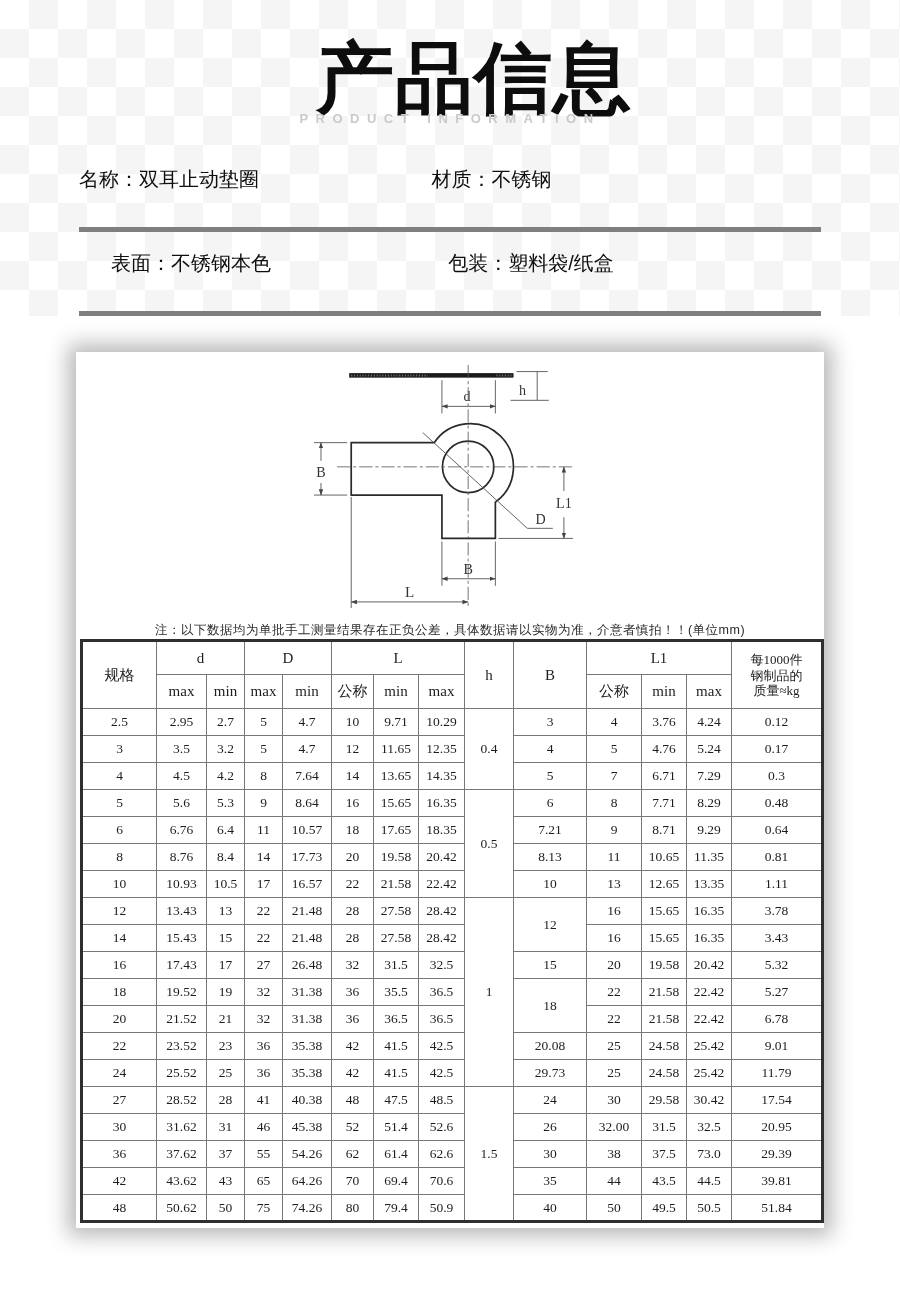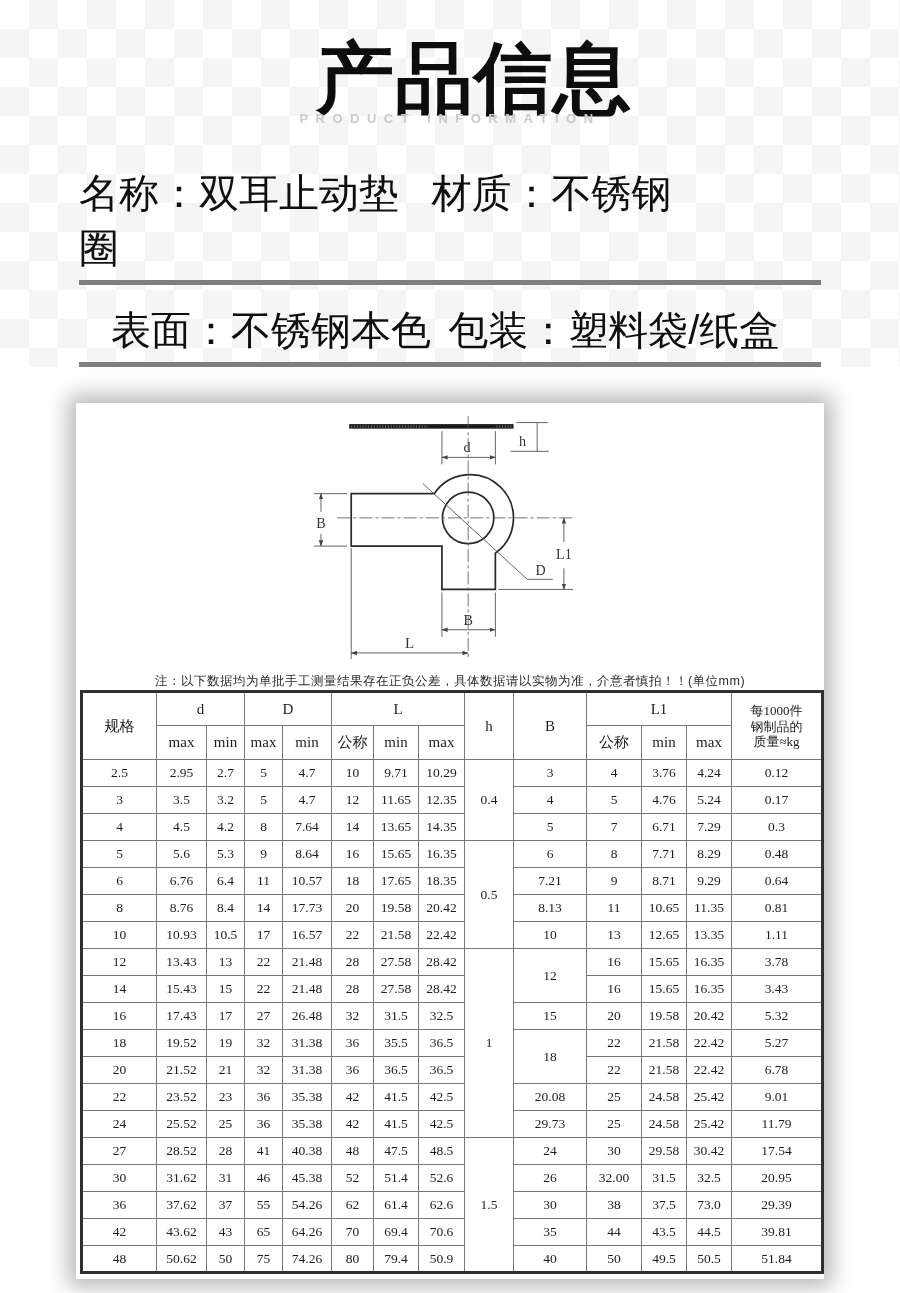--- a/index.html
+++ b/index.html
@@ -18,21 +18,21 @@
   }
   .main-title {
     font-size:78px; font-weight:700; text-align:center; line-height:1.08;
     letter-spacing:1px; color:#0d0d0d;margin-left:48px;
   }
   .subtitle {
     text-align:center; font-size:13px; letter-spacing:7.5px;
     color:#cacaca; margin-top:-9px; font-weight:bold;
   }
   .info-section { width:742px; margin:32px auto 0; }
-  .info-row { display:flex; font-size:40px; color:#0f0f0f; padding:8px 0 4px; }
+  .info-row { display:flex; font-size:20px; color:#0f0f0f; padding:8px 0 34px; }
   .info-row.second { padding-top:18px;margin-left:32px; }
   .info-left { width:47.5%; }
   .info-right { flex:1; }
   .sep { height:5px; background:#7f7f7f; }
   
   .card-section { padding:36px 0 0; }
   .product-card {
     width:748px; margin:0 auto; background:#fff;
     box-shadow:0 0 20px 8px rgba(0,0,0,0.28);
     padding:8px 0 5px;

